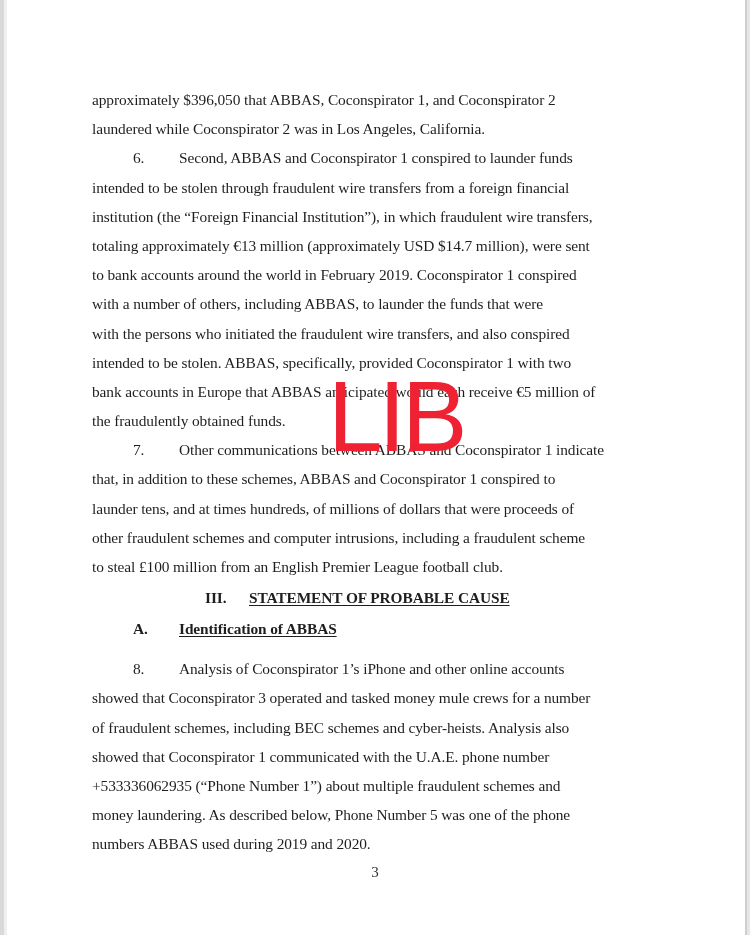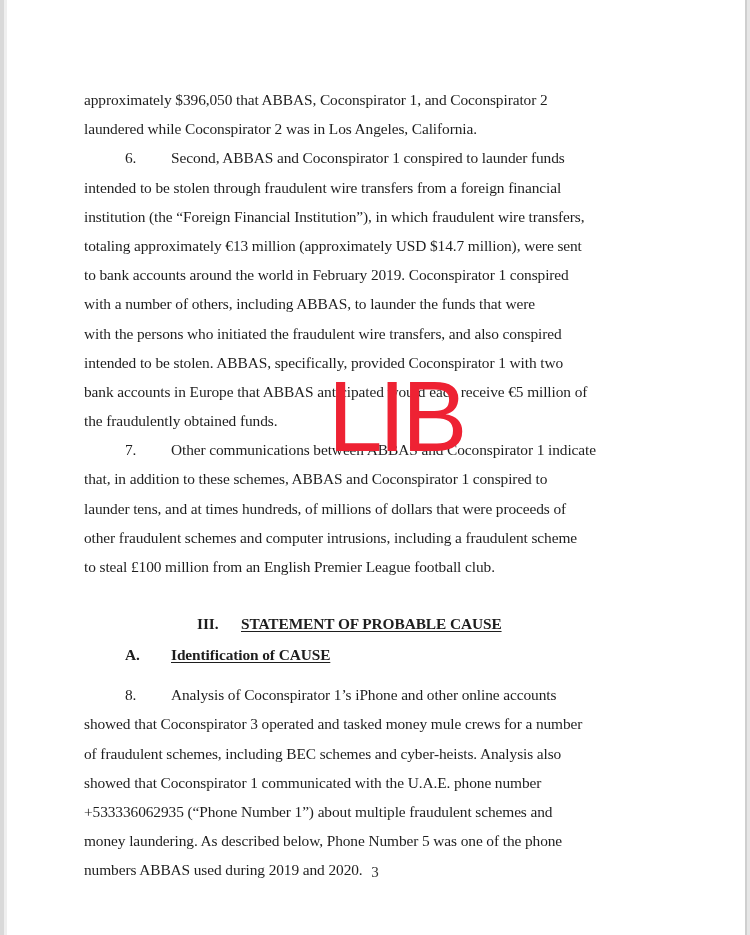--- a/index.html
+++ b/index.html
@@ -26,21 +26,21 @@
   .edge-right {
     position: absolute; right: 0; top: 0; width: 3px; height: 935px;
     background: #e6e6e6;
   }
   .edge-right-inner {
     position: absolute; right: 3px; top: 0; width: 2px; height: 935px;
     background: #cfcfcf;
   }
   .page {
     position: absolute;
-    left: 84px;
+    left: 92px;
     top: 85px;
     width: 570px;
     font-size: 15.4px;
     line-height: 29.2px;
     letter-spacing: -0.1px;
   }
   .line {
     display: block;
     white-space: nowrap;
     height: 29.2px;
@@ -51,21 +51,20 @@
     padding-left: 41px;
     box-sizing: border-box;
   }
   .heading-iii {
     display: block;
     height: 33px;
     line-height: 33px;
     font-weight: bold;
     padding-left: 113px;
     white-space: nowrap;
-    margin-top: 26px;
   }
   .heading-iii .roman {
     display: inline-block;
     width: 44px;
   }
   .heading-a {
     display: block;
     height: 40px;
     line-height: 30px;
     font-weight: bold;
@@ -138,21 +137,21 @@
     <span class="line">launder tens, and at times hundreds, of millions of dollars that were proceeds of</span>
     <span class="line">other fraudulent schemes and computer intrusions, including a fraudulent scheme</span>
     <span class="line">to steal £100 million from an English Premier League football club.</span>
   </div>
 
   <div class="heading-iii">
     <span class="roman">III.</span><span class="u">STATEMENT OF PROBABLE CAUSE</span>
   </div>
 
   <div class="heading-a">
-    <span class="letter">A.</span><span class="u">Identification of CAUSE</span>
+    <span class="letter">A.</span><span class="u">Identification of ABBAS</span>
   </div>
 
   <div>
     <span class="line"><span class="indent-num">8.</span><span>Analysis of Coconspirator 1’s iPhone and other online accounts</span></span>
     <span class="line">showed that Coconspirator 3 operated and tasked money mule crews for a number</span>
     <span class="line">of fraudulent schemes, including BEC schemes and cyber-heists.  Analysis also</span>
     <span class="line">showed that Coconspirator 1 communicated with the U.A.E. phone number</span>
     <span class="line">+533336062935 (“Phone Number 1”) about multiple fraudulent schemes and</span>
     <span class="line">money laundering.  As described below, Phone Number 5 was one of the phone</span>
     <span class="line">numbers ABBAS used during 2019 and 2020.</span>

